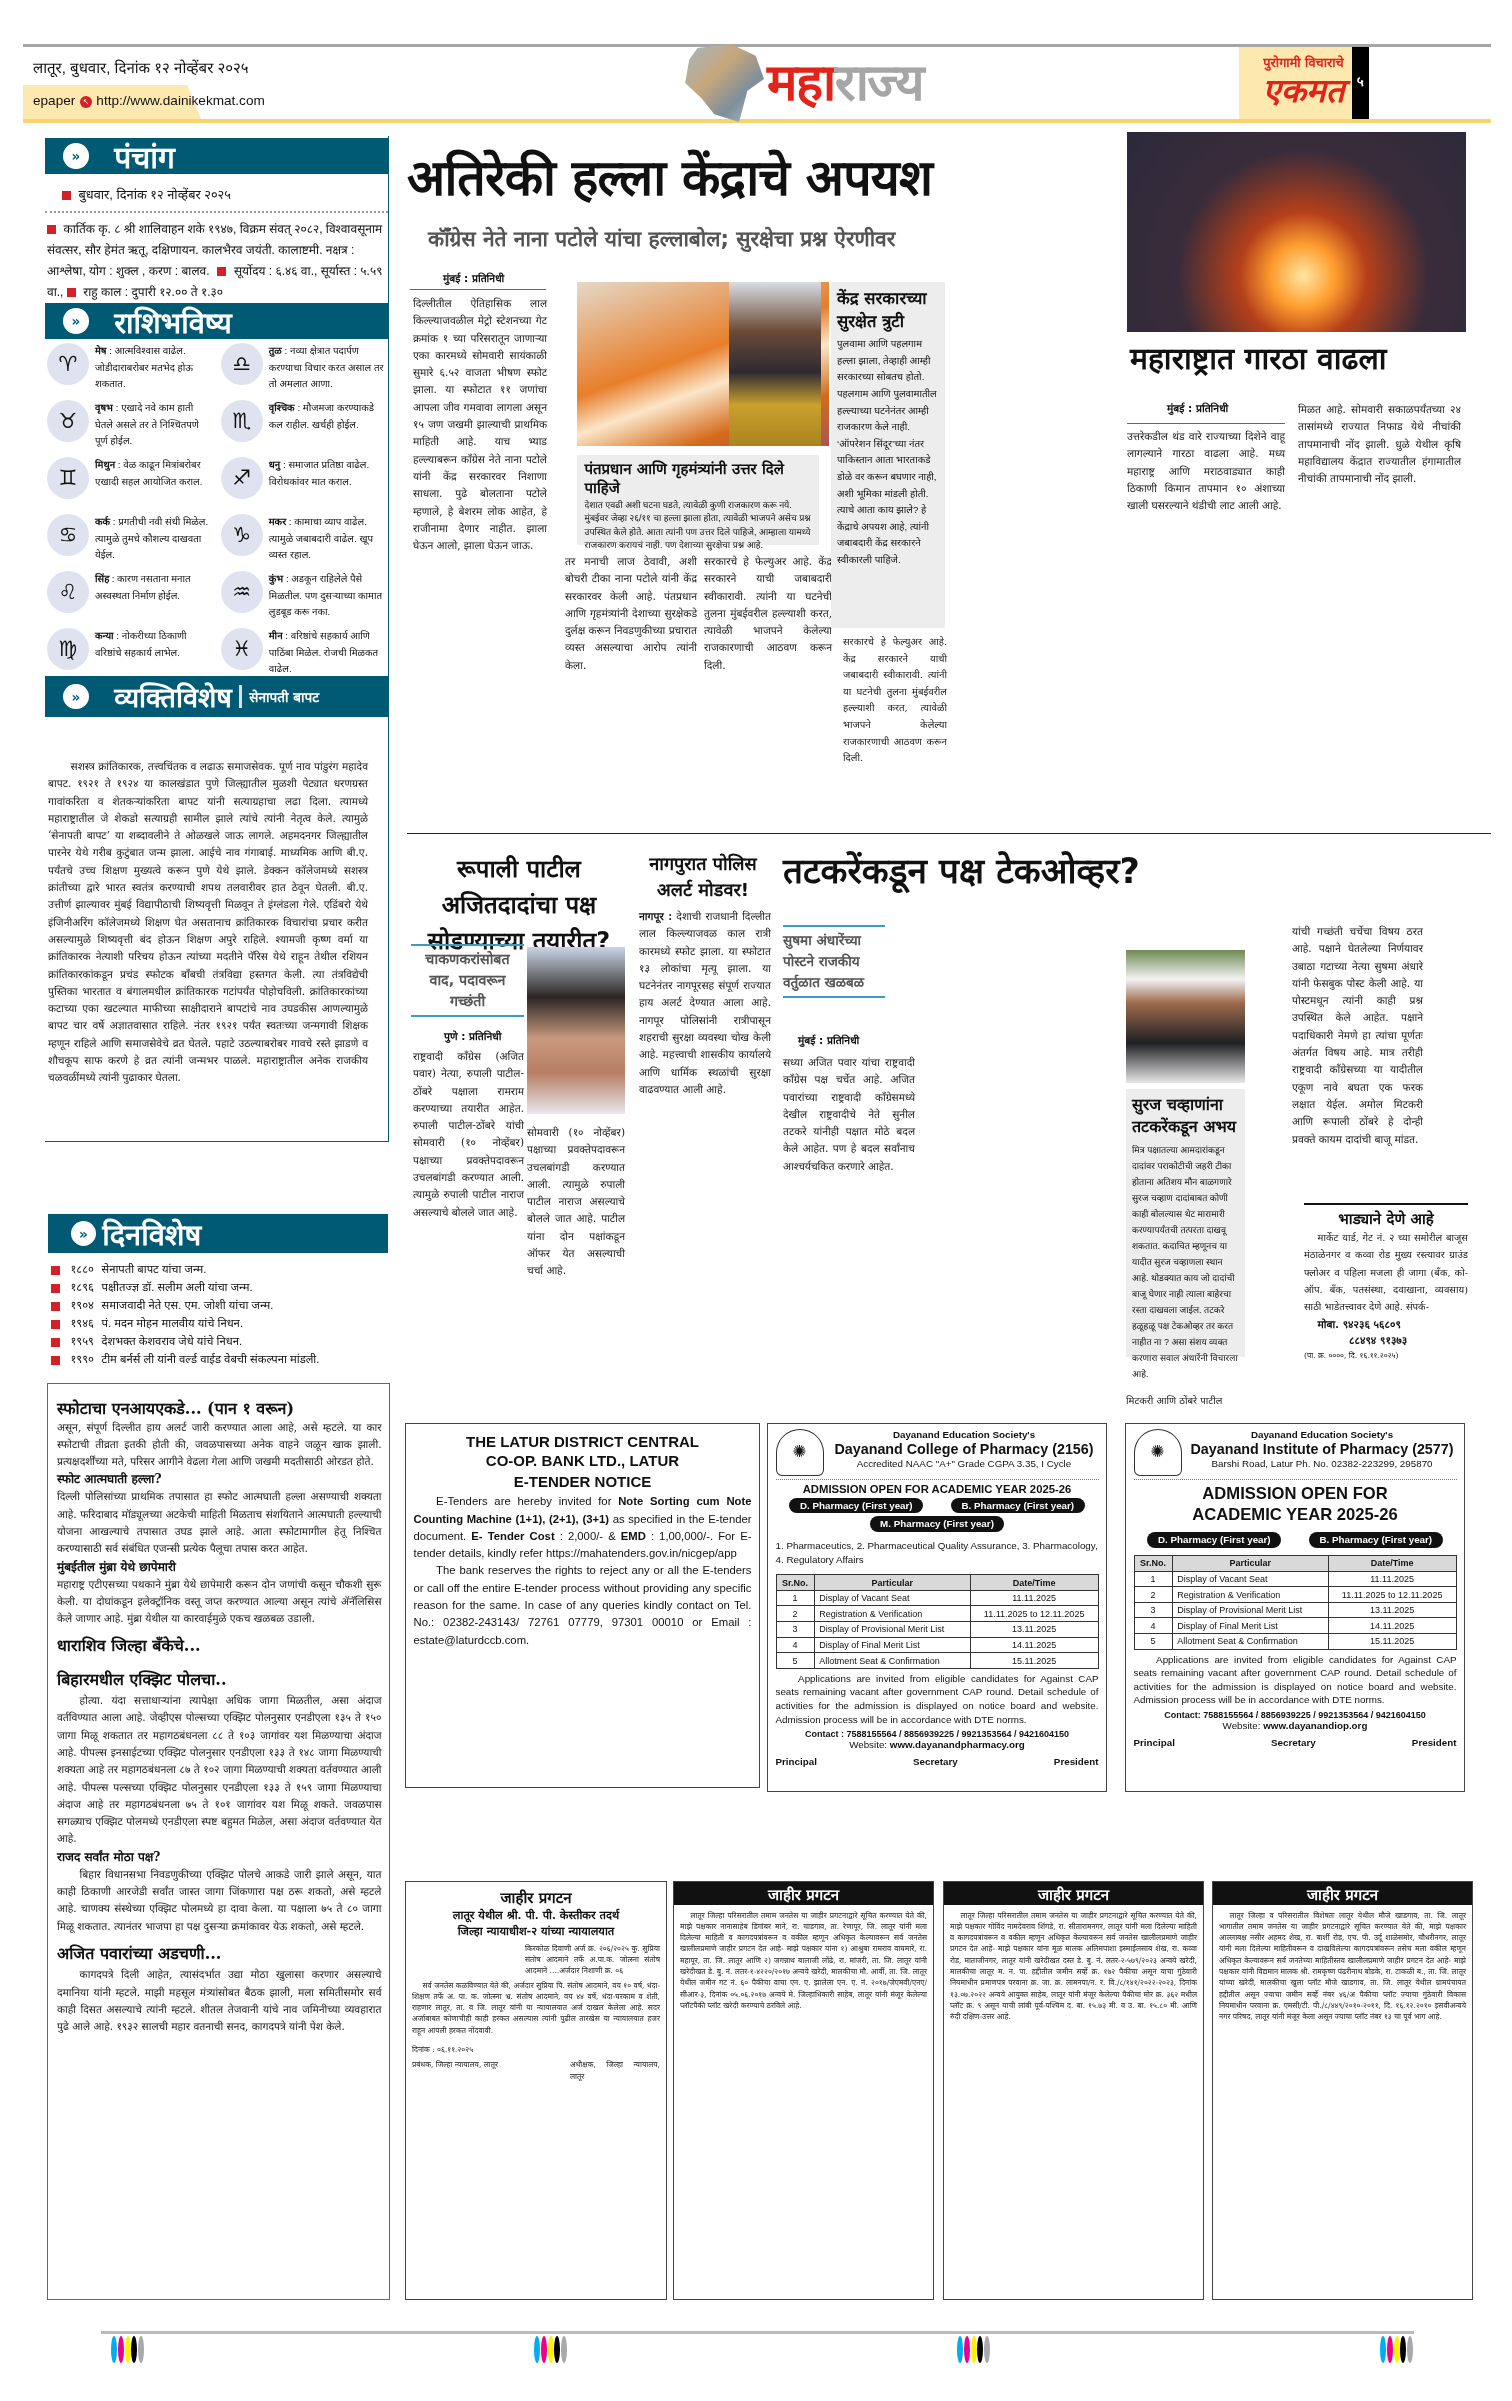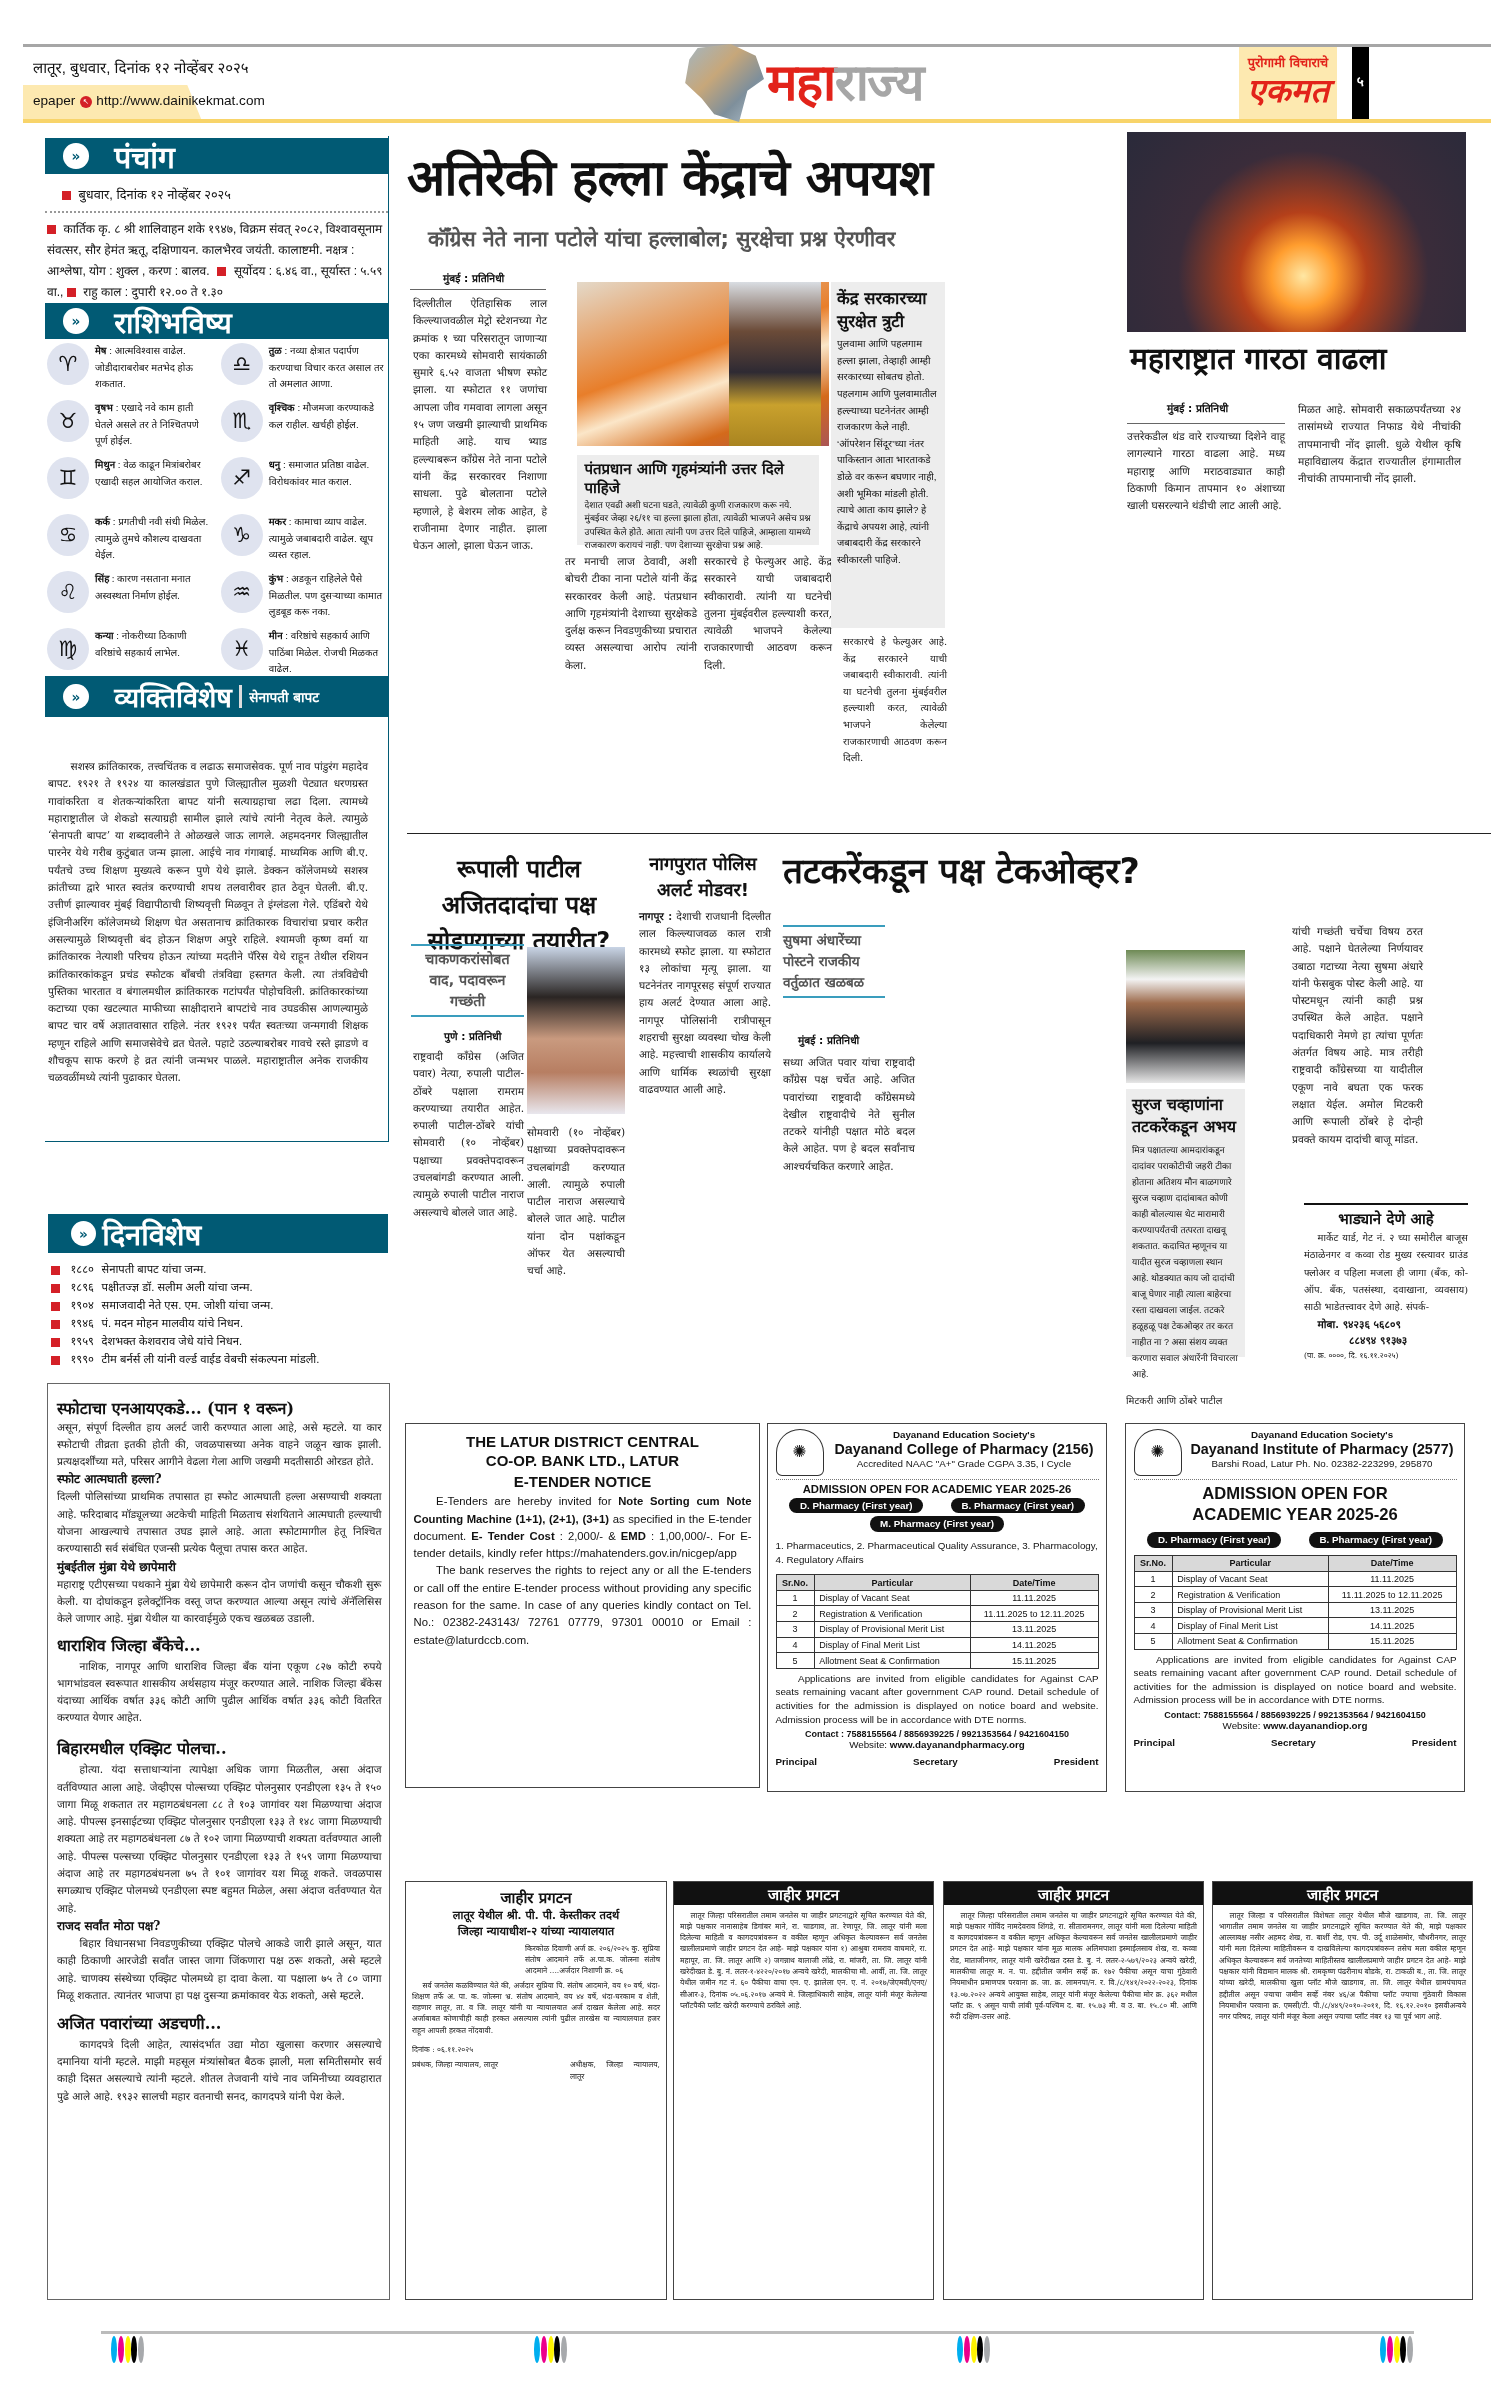--- a/index.html
+++ b/index.html
@@ -34,21 +34,21 @@
   <span>epaper</span>
   <span style="display:inline-block;width:12px;height:12px;border-radius:50%;background:#d42027;color:#fff;font-size:7.5px;text-align:center;line-height:12px">↖</span>
   <a style="color:#111;text-decoration:none">http://www.dainikekmat.com</a>
 </div>
 <div class="abs yellow-rule" style="left:22.6px;top:119px;width:1468px;height:3.8px"></div>
 
 <div class="abs" style="left:681px;top:44px;width:83px;height:78px;background:linear-gradient(135deg,#9fb7c9,#c7a77a 40%,#7e8f9b 70%,#b3c3cf);clip-path:polygon(20% 5%,60% 0,90% 15%,100% 45%,80% 60%,70% 100%,40% 90%,25% 70%,5% 50%,10% 20%)"></div>
 <div class="abs" style="left:767px;top:53px;font-size:51px;font-weight:bold;font-family:'DejaVu Sans',sans-serif;line-height:60px;letter-spacing:-1.5px">
   <span style="color:#e2231a">महा</span><span style="color:#a6a6a6">राज्य</span>
 </div>
-<div class="abs" style="left:1239px;top:47px;width:98px;height:72px;background:#fde9b0;text-align:center;color:#e2231a">
+<div class="abs" style="left:1239px;top:47px;width:129px;height:72px;background:#fde9b0;text-align:center;color:#e2231a">
   <div style="font-size:12.8px;font-weight:bold;margin-top:6px">पुरोगामी विचाराचे</div>
   <div style="font-size:33px;font-weight:bold;font-style:italic;line-height:39px">एकमत</div>
 </div>
 <div class="abs" style="left:1352px;top:47px;width:16.6px;height:72px;background:#000;color:#fff;font-size:13.6px;font-weight:bold;text-align:center;padding-top:24px">
   <span>५</span>
 </div>
 
 <div class="abs" style="left:45px;top:136px;width:344px;height:1006px;border-right:1.5px solid #015a74;border-bottom:1.5px solid #015a74"></div>
 
 <div class="abs sect-head" style="left:45px;top:138px;width:343px;height:36px;font-size:30px">
@@ -144,21 +144,20 @@
 </div>
 
 <div class="abs" style="left:47px;top:1383px;width:343px;height:917px;border:1.5px solid #666;padding:13.6px 7.5px 0 9px">
   <div class="serif" style="font-size:16px;font-weight:bold;line-height:21px">स्फोटाचा एनआयएकडे... (पान १ वरून)</div>
   <div class="body-text" style="font-size:10.5px;line-height:17.3px">असून, संपूर्ण दिल्लीत हाय अलर्ट जारी करण्यात आला आहे, असे म्हटले. या कार स्फोटाची तीव्रता इतकी होती की, जवळपासच्या अनेक वाहने जळून खाक झाली. प्रत्यक्षदर्शींच्या मते, परिसर आगीने वेढला गेला आणि जखमी मदतीसाठी ओरडत होते.</div>
   <div class="serif" style="font-size:12px;font-weight:bold;line-height:18px">स्फोट आत्मघाती हल्ला?</div>
   <div class="body-text" style="font-size:10.5px;line-height:17.3px">दिल्ली पोलिसांच्या प्राथमिक तपासात हा स्फोट आत्मघाती हल्ला असण्याची शक्यता आहे. फरिदाबाद मॉड्यूलच्या अटकेची माहिती मिळताच संशयिताने आत्मघाती हल्ल्याची योजना आखल्याचे तपासात उघड झाले आहे. आता स्फोटामागील हेतू निश्चित करण्यासाठी सर्व संबंधित एजन्सी प्रत्येक पैलूचा तपास करत आहेत.</div>
   <div class="serif" style="font-size:12px;font-weight:bold;line-height:18px">मुंबईतील मुंब्रा येथे छापेमारी</div>
   <div class="body-text" style="font-size:10.5px;line-height:17.3px">महाराष्ट्र एटीएसच्या पथकाने मुंब्रा येथे छापेमारी करून दोन जणांची कसून चौकशी सुरू केली. या दोघांकडून इलेक्ट्रॉनिक वस्तू जप्त करण्यात आल्या असून त्यांचे ॲनॅलिसिस केले जाणार आहे. मुंब्रा येथील या कारवाईमुळे एकच खळबळ उडाली.</div>
   <div class="serif" style="font-size:16px;font-weight:bold;line-height:24px;margin-top:6px">धाराशिव जिल्हा बँकेचे...</div>
-  <div class="body-text" style="font-size:10.5px;line-height:17.3px;text-indent:22.6px">नाशिक, नागपूर आणि धाराशिव जिल्हा बँक यांना एकूण ८२७ कोटी रुपये भागभांडवल स्वरूपात शासकीय अर्थसहाय मंजूर करण्यात आले. नाशिक जिल्हा बँकेस यंदाच्या आर्थिक वर्षात ३३६ कोटी आणि पुढील आर्थिक वर्षात ३३६ कोटी वितरित करण्यात येणार आहेत.</div>
   <div class="serif" style="font-size:16px;font-weight:bold;line-height:24px;margin-top:10.5px">बिहारमधील एक्झिट पोलचा..</div>
   <div class="body-text" style="font-size:10.5px;line-height:17.3px;text-indent:22.6px">होत्या. यंदा सत्ताधाऱ्यांना त्यापेक्षा अधिक जागा मिळतील, असा अंदाज वर्तविण्यात आला आहे. जेव्हीएस पोल्सच्या एक्झिट पोलनुसार एनडीएला १३५ ते १५० जागा मिळू शकतात तर महागठबंधनला ८८ ते १०३ जागांवर यश मिळण्याचा अंदाज आहे. पीपल्स इनसाईटच्या एक्झिट पोलनुसार एनडीएला १३३ ते १४८ जागा मिळण्याची शक्यता आहे तर महागठबंधनला ८७ ते १०२ जागा मिळण्याची शक्यता वर्तवण्यात आली आहे. पीपल्स पल्सच्या एक्झिट पोलनुसार एनडीएला १३३ ते १५९ जागा मिळण्याचा अंदाज आहे तर महागठबंधनला ७५ ते १०१ जागांवर यश मिळू शकते. जवळपास सगळ्याच एक्झिट पोलमध्ये एनडीएला स्पष्ट बहुमत मिळेल, असा अंदाज वर्तवण्यात येत आहे.</div>
   <div class="serif" style="font-size:12px;font-weight:bold;line-height:18px">राजद सर्वांत मोठा पक्ष?</div>
   <div class="body-text" style="font-size:10.5px;line-height:17.3px;text-indent:22.6px">बिहार विधानसभा निवडणुकीच्या एक्झिट पोलचे आकडे जारी झाले असून, यात काही ठिकाणी आरजेडी सर्वांत जास्त जागा जिंकणारा पक्ष ठरू शकतो, असे म्हटले आहे. चाणक्य संस्थेच्या एक्झिट पोलमध्ये हा दावा केला. या पक्षाला ७५ ते ८० जागा मिळू शकतात. त्यानंतर भाजपा हा पक्ष दुसऱ्या क्रमांकावर येऊ शकतो, असे म्हटले.</div>
   <div class="serif" style="font-size:16px;font-weight:bold;line-height:24px;margin-top:7.5px">अजित पवारांच्या अडचणी...</div>
   <div class="body-text" style="font-size:10.5px;line-height:17.3px;text-indent:22.6px">कागदपत्रे दिली आहेत, त्यासंदर्भात उद्या मोठा खुलासा करणार असल्याचे दमानिया यांनी म्हटले. माझी महसूल मंत्र्यांसोबत बैठक झाली, मला समितीसमोर सर्व काही दिसत असल्याचे त्यांनी म्हटले. शीतल तेजवानी यांचे नाव जमिनीच्या व्यवहारात पुढे आले आहे. १९३२ सालची महार वतनाची सनद, कागदपत्रे यांनी पेश केले.</div>
 </div>
 
 <div class="abs" style="left:407px;top:148px;width:708px;font-size:50px;font-weight:bold;line-height:60px;letter-spacing:-0.8px">अतिरेकी हल्ला केंद्राचे अपयश</div>
 <div class="abs" style="left:428px;top:226px;width:678px;font-size:21px;font-weight:bold;color:#555;line-height:27px">कॉँग्रेस नेते नाना पटोले यांचा हल्लाबोल; सुरक्षेचा प्रश्न ऐरणीवर</div>

